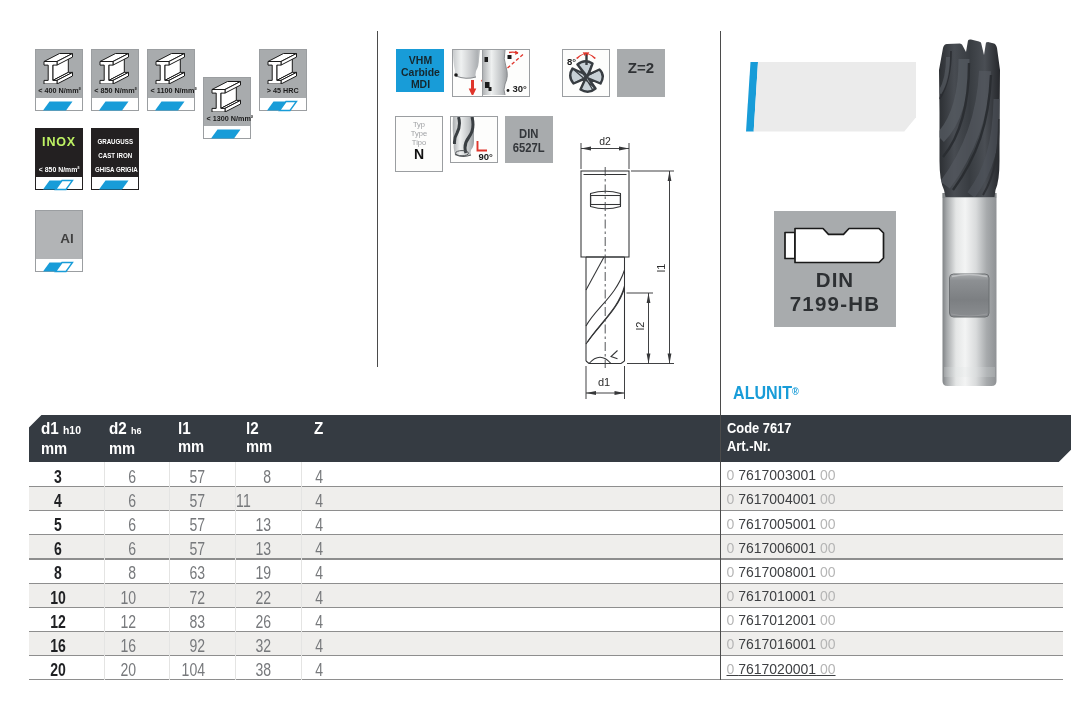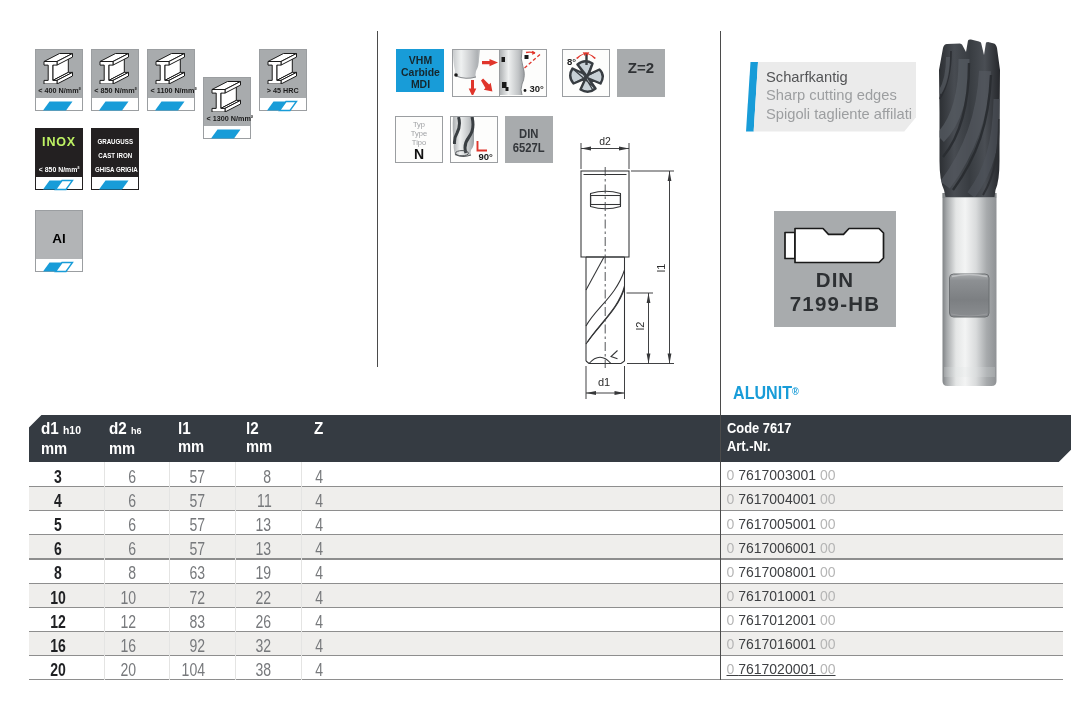--- a/index.html
+++ b/index.html
@@ -96,21 +96,21 @@
     </div>
 <div class="bbox" style="left:91px;top:128px;">
       <div class="mlab" style="top:8.5px;font-size:7px;color:#fff;"><span class="cndc" style="transform:scaleX(0.88)">GRAUGUSS</span></div>
       <div class="mlab" style="top:22.5px;font-size:7px;color:#fff;"><span class="cndc" style="transform:scaleX(0.88)">CAST IRON</span></div>
       <div class="mlab" style="top:36.5px;font-size:7px;color:#fff;"><span class="cndc" style="transform:scaleX(0.88)">GHISA GRIGIA</span></div>
       <div class="strip"><svg width="46" height="12" viewBox="0 0 46 12">
           <polygon points="13.5,1.5 36.5,1.5 30.0,10.5 7.0,10.5" fill="#189cd8"></polygon>
         </svg></div>
     </div>
 <div class="mbox" style="left:35px;top:210px;background:#b2b4b6;">
-      <div class="mlab" style="top:20px;font-size:13.5px;color:#000000;font-weight:bold;">Al</div>
+      <div class="mlab" style="top:20px;font-size:13.5px;color:#404040;font-weight:bold;padding-left:8px;">Al</div>
       <div class="strip"><svg width="46" height="12" viewBox="0 0 46 12">
           <polygon points="13.5,1.5 26.0,1.5 19.5,10.5 7.0,10.5" fill="#189cd8"></polygon>
           <polygon points="26.0,1.5 36.5,1.5 30.0,10.5 19.5,10.5" fill="#fff" stroke="#189cd8" stroke-width="1.4"></polygon>
         </svg></div>
     </div>
 <div class="gbox" style="left:396px;top:49px;background:#189cd8;color:#15272e;font-weight:bold;font-size:11px;text-align:center;line-height:12.2px;padding-top:5px;height:43px;"><span class="cndc" style="transform:scaleX(0.95)">VHM<br>Carbide<br>MDI</span></div>
 <div class="wbox" style="left:452px;top:49px;"><svg width="45" height="45" viewBox="0 0 45 45">
         <defs>
           <linearGradient id="sg1" x1="0" y1="0" x2="1" y2="0">
             <stop offset="0" stop-color="#c7cacc"></stop>
@@ -122,21 +122,21 @@
         </defs>
         <path d="M0,0 L27,0 L26,9 Q26,16 23,21 Q22,25 23,27 Q13,30 3,26 Q1,25 2,21 Q0,12 0,0 Z" fill="url(#sg1)"></path>
         <path d="M3,26 Q13,30 23,27" fill="none" stroke="#85888b" stroke-width="1"></path>
         <circle cx="3" cy="25" r="1.8" fill="#1a1a1a"></circle>
         <g fill="#e0352b">
           <path d="M29,11 h7.5 v-2 l8.5,3.6 -8.5,3.6 v-2 h-7.5 Z"></path>
           <path d="M18,30 h3 v8.5 h2.3 l-3.8,8 -3.8,-8 h2.3 Z"></path>
           <path d="M28,30.5 l2.1,-2.1 6,6 1.6,-1.6 1.7,8.6 -8.6,-1.7 1.6,-1.6 Z"></path>
         </g>
       </svg></div>
-<div class="wbox" style="left:499px;top:49px;"><svg width="45" height="45" viewBox="0 0 45 45">
+<div class="wbox" style="left:482px;top:49px;"><svg width="45" height="45" viewBox="0 0 45 45">
         <defs>
           <linearGradient id="sg2" x1="0" y1="0" x2="1" y2="0">
             <stop offset="0" stop-color="#b0b3b5"></stop>
             <stop offset="0.35" stop-color="#eef0f0"></stop>
             <stop offset="0.75" stop-color="#c2c5c7"></stop>
             <stop offset="1" stop-color="#9a9da0"></stop>
           </linearGradient>
         </defs>
         <path d="M0,0 L22,0 Q20,9 23,17 Q26,26 22,34 Q20,40 22,45 L0,45 Z" fill="url(#sg2)"></path>
         <path d="M22,0 Q20,9 23,17 Q26,26 22,34 Q20,40 22,45" fill="none" stroke="#888b8e" stroke-width="1"></path>
@@ -159,21 +159,21 @@
           </g>
           <path d="M-14,-8 L9,12 M-13,7 L13,-7 M-9,-12 L6,13 M-6,13 L6,-13" stroke="#383d42" stroke-width="1.2" fill="none"></path>
           <circle r="2.2" fill="#383d42"></circle>
         </g>
         <rect x="22.3" y="3" width="2.4" height="12" fill="#383d42"></rect>
         <path d="M13,8 Q17,4.5 20.5,3.8 l-0.8,-1.6 4,0.3 -2.2,3.6 -0.8,-1.8 Q17.5,5.5 14.5,9 Z" fill="#e0352b"></path>
         <path d="M33,8 Q29,4.5 25.5,3.8 l0.8,-1.6 -4,0.3 2.2,3.6 0.8,-1.8 Q28.5,5.5 31.5,9 Z" fill="#e0352b"></path>
         <text x="4" y="15" font-size="9.5" font-weight="bold" fill="#1a1a1a" font-family="Liberation Sans,sans-serif">8°</text>
       </svg></div>
 <div class="gbox" style="left:617px;top:49px;color:#2f3235;font-weight:bold;font-size:15px;text-align:center;line-height:38px;">Z=2</div>
-<div class="wbox" style="left:395px;top:116px;height:47px;text-align:center;">
+<div class="wbox" style="left:395px;top:116px;height:56px;text-align:center;">
       <div style="font-size:7.5px;color:#9fa1a4;line-height:8.8px;padding-top:4px;">Typ<br>Type<br>Tipo</div>
       <div style="font-size:14px;color:#111;font-weight:bold;line-height:15px;">N</div>
     </div>
 <div class="wbox" style="left:450px;top:116px;height:47px;"><svg width="45" height="44" viewBox="0 0 45 44">
         <defs>
           <linearGradient id="sg3" x1="0" y1="0" x2="1" y2="0">
             <stop offset="0" stop-color="#a8abae"></stop>
             <stop offset="0.35" stop-color="#eef0f0"></stop>
             <stop offset="0.75" stop-color="#c3c6c8"></stop>
             <stop offset="1" stop-color="#999da0"></stop>
@@ -235,21 +235,20 @@
         <text x="83.5" y="196" text-anchor="middle" transform="rotate(-90,83.5,196)">l2</text>
         <text x="44" y="256" text-anchor="middle">d1</text>
       </g>
     </svg>
 <div class="abs" style="left:719.6px;top:31px;width:1.2px;height:649px;background:#4b4b4b;z-index:5;"></div>
 <div class="abs" style="left:377.3px;top:31px;width:1.2px;height:336px;background:#4b4b4b;"></div>
 <svg class="abs" style="left:744px;top:60px;" width="175" height="75" viewBox="0 0 175 75">
       <polygon points="6.5,2 14,2 9.7,71.5 2,71.5" fill="#189cd8"></polygon>
       <polygon points="14,2 172,2 172,57.2 160.3,71.5 9.7,71.5" fill="#ebebeb"></polygon>
     </svg>
-<div class="abs" style="left:766px;top:67.5px;font-size:15px;line-height:18.6px;color:#535456;"><span class="cnd" style="transform:scaleX(0.98)">Scharfkantig</span><br><span class="cnd" style="transform:scaleX(0.98);color:#9c9ea0;">Sharp cutting edges</span><br><span class="cnd" style="transform:scaleX(0.98);color:#9c9ea0;">Spigoli tagliente affilati</span></div>
 <div class="abs" style="left:774px;top:211px;width:122px;height:116px;background:#a8abad;"></div>
 <svg class="abs" style="left:774px;top:211px;" width="122" height="116" viewBox="0 0 122 116">
       <g fill="#fff" stroke="#1a1a1a" stroke-width="1.7" stroke-linejoin="round">
         <rect x="11" y="21.5" width="10" height="26"></rect>
         <path d="M21,17.5 L49,17.5 L54.5,23.3 L69.5,23.3 L75,17.5 L105,17.5 L109.5,22 L109.5,47 L105,51.5 L21,51.5 Z"></path>
       </g>
     </svg>
 <div class="abs" style="left:774px;top:267.5px;width:122px;text-align:center;font-weight:bold;font-size:20.5px;line-height:24px;color:#2d3033;"><span style="letter-spacing:1px;">DIN</span><br><span style="letter-spacing:1.2px;">7199-HB</span></div>
 <div class="abs" style="left:733px;top:383px;font-weight:bold;font-size:17.5px;color:#189cd8;"><span class="cnd" style="transform:scaleX(0.92)">ALUNIT<span style="font-size:10px;vertical-align:4px;">®</span></span></div>
 <svg class="abs" style="left:935px;top:33px;" width="70" height="365" viewBox="0 0 70 365">
@@ -311,21 +310,21 @@
 <div class="abs" style="left:28.7px;top:631.49px;width:1034.3px;height:24.17px;background:#efeeec;"></div>
 <div class="abs" style="left:28px;top:464.80px;width:60px;height:24.17px;line-height:24.17px;text-align:center;font-size:18px;color:#1f2023;font-weight:bold;"><span class="cndc" style="transform:scaleX(0.78)">3</span></div>
 <div class="abs" style="left:76.0px;top:464.80px;width:60px;height:24.17px;line-height:24.17px;text-align:right;font-size:18px;color:#77797c;"><span class="cndr" style="transform:scaleX(0.78)">6</span></div>
 <div class="abs" style="left:145.5px;top:464.80px;width:60px;height:24.17px;line-height:24.17px;text-align:right;font-size:18px;color:#77797c;"><span class="cndr" style="transform:scaleX(0.78)">57</span></div>
 <div class="abs" style="left:211.5px;top:464.80px;width:60px;height:24.17px;line-height:24.17px;text-align:right;font-size:18px;color:#77797c;"><span class="cndr" style="transform:scaleX(0.78)">8</span></div>
 <div class="abs" style="left:263.0px;top:464.80px;width:60px;height:24.17px;line-height:24.17px;text-align:right;font-size:18px;color:#77797c;"><span class="cndr" style="transform:scaleX(0.78)">4</span></div>
 <div class="abs" style="left:726.5px;top:463.30px;height:24.17px;line-height:24.17px;font-size:14px;color:#3e4043;"><span style="color:#b5b5b5;">0 </span>7617003001<span style="color:#b5b5b5;"> 00</span></div>
 <div class="abs" style="left:28px;top:488.97px;width:60px;height:24.17px;line-height:24.17px;text-align:center;font-size:18px;color:#1f2023;font-weight:bold;"><span class="cndc" style="transform:scaleX(0.78)">4</span></div>
 <div class="abs" style="left:76.0px;top:488.97px;width:60px;height:24.17px;line-height:24.17px;text-align:right;font-size:18px;color:#77797c;"><span class="cndr" style="transform:scaleX(0.78)">6</span></div>
 <div class="abs" style="left:145.5px;top:488.97px;width:60px;height:24.17px;line-height:24.17px;text-align:right;font-size:18px;color:#77797c;"><span class="cndr" style="transform:scaleX(0.78)">57</span></div>
-<div class="abs" style="left:211.5px;top:488.97px;width:60px;height:24.17px;line-height:24.17px;text-align:right;font-size:18px;color:#77797c;"><span class="cndr" style="transform:scaleX(0.78)">11</span></div>
+<div class="abs" style="left:211.5px;top:488.97px;width:60px;height:24.17px;line-height:24.17px;text-align:center;font-size:18px;color:#77797c;"><span class="cndr" style="transform:scaleX(0.78)">11</span></div>
 <div class="abs" style="left:263.0px;top:488.97px;width:60px;height:24.17px;line-height:24.17px;text-align:right;font-size:18px;color:#77797c;"><span class="cndr" style="transform:scaleX(0.78)">4</span></div>
 <div class="abs" style="left:726.5px;top:487.47px;height:24.17px;line-height:24.17px;font-size:14px;color:#3e4043;"><span style="color:#b5b5b5;">0 </span>7617004001<span style="color:#b5b5b5;"> 00</span></div>
 <div class="abs" style="left:28px;top:513.14px;width:60px;height:24.17px;line-height:24.17px;text-align:center;font-size:18px;color:#1f2023;font-weight:bold;"><span class="cndc" style="transform:scaleX(0.78)">5</span></div>
 <div class="abs" style="left:76.0px;top:513.14px;width:60px;height:24.17px;line-height:24.17px;text-align:right;font-size:18px;color:#77797c;"><span class="cndr" style="transform:scaleX(0.78)">6</span></div>
 <div class="abs" style="left:145.5px;top:513.14px;width:60px;height:24.17px;line-height:24.17px;text-align:right;font-size:18px;color:#77797c;"><span class="cndr" style="transform:scaleX(0.78)">57</span></div>
 <div class="abs" style="left:211.5px;top:513.14px;width:60px;height:24.17px;line-height:24.17px;text-align:right;font-size:18px;color:#77797c;"><span class="cndr" style="transform:scaleX(0.78)">13</span></div>
 <div class="abs" style="left:263.0px;top:513.14px;width:60px;height:24.17px;line-height:24.17px;text-align:right;font-size:18px;color:#77797c;"><span class="cndr" style="transform:scaleX(0.78)">4</span></div>
 <div class="abs" style="left:726.5px;top:511.64px;height:24.17px;line-height:24.17px;font-size:14px;color:#3e4043;"><span style="color:#b5b5b5;">0 </span>7617005001<span style="color:#b5b5b5;"> 00</span></div>
 <div class="abs" style="left:28px;top:537.31px;width:60px;height:24.17px;line-height:24.17px;text-align:center;font-size:18px;color:#1f2023;font-weight:bold;"><span class="cndc" style="transform:scaleX(0.78)">6</span></div>
 <div class="abs" style="left:76.0px;top:537.31px;width:60px;height:24.17px;line-height:24.17px;text-align:right;font-size:18px;color:#77797c;"><span class="cndr" style="transform:scaleX(0.78)">6</span></div>

